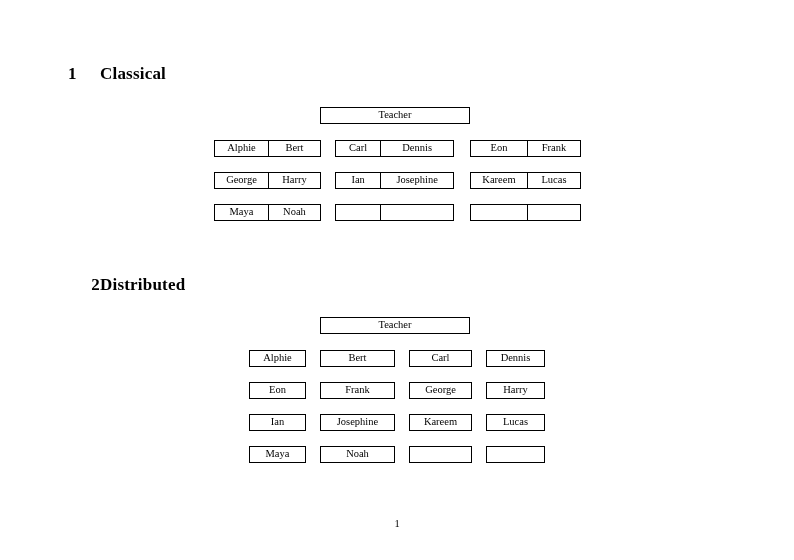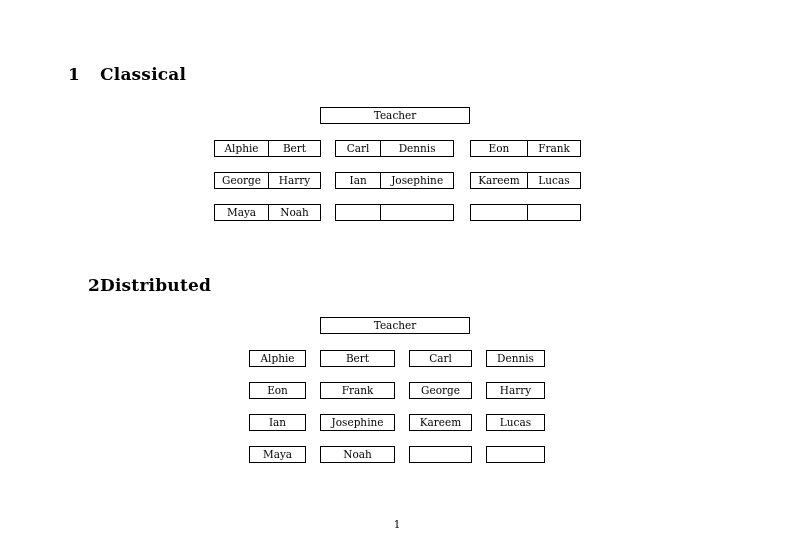--- a/index.html
+++ b/index.html
@@ -12,20 +12,21 @@
     height: 560px;
     position: relative;
     overflow: hidden;
     font-family: "DejaVu Serif", "Liberation Serif", serif;
     color: #000000;
   }
 
   .page {
     position: absolute;
     inset: 0;
+    font-family: Liberation Serif, serif;
   }
 
   
   .section-heading {
     position: absolute;
     font-size: 17px;
     font-weight: bold;
     letter-spacing: 0.2px;
     white-space: nowrap;
   }

